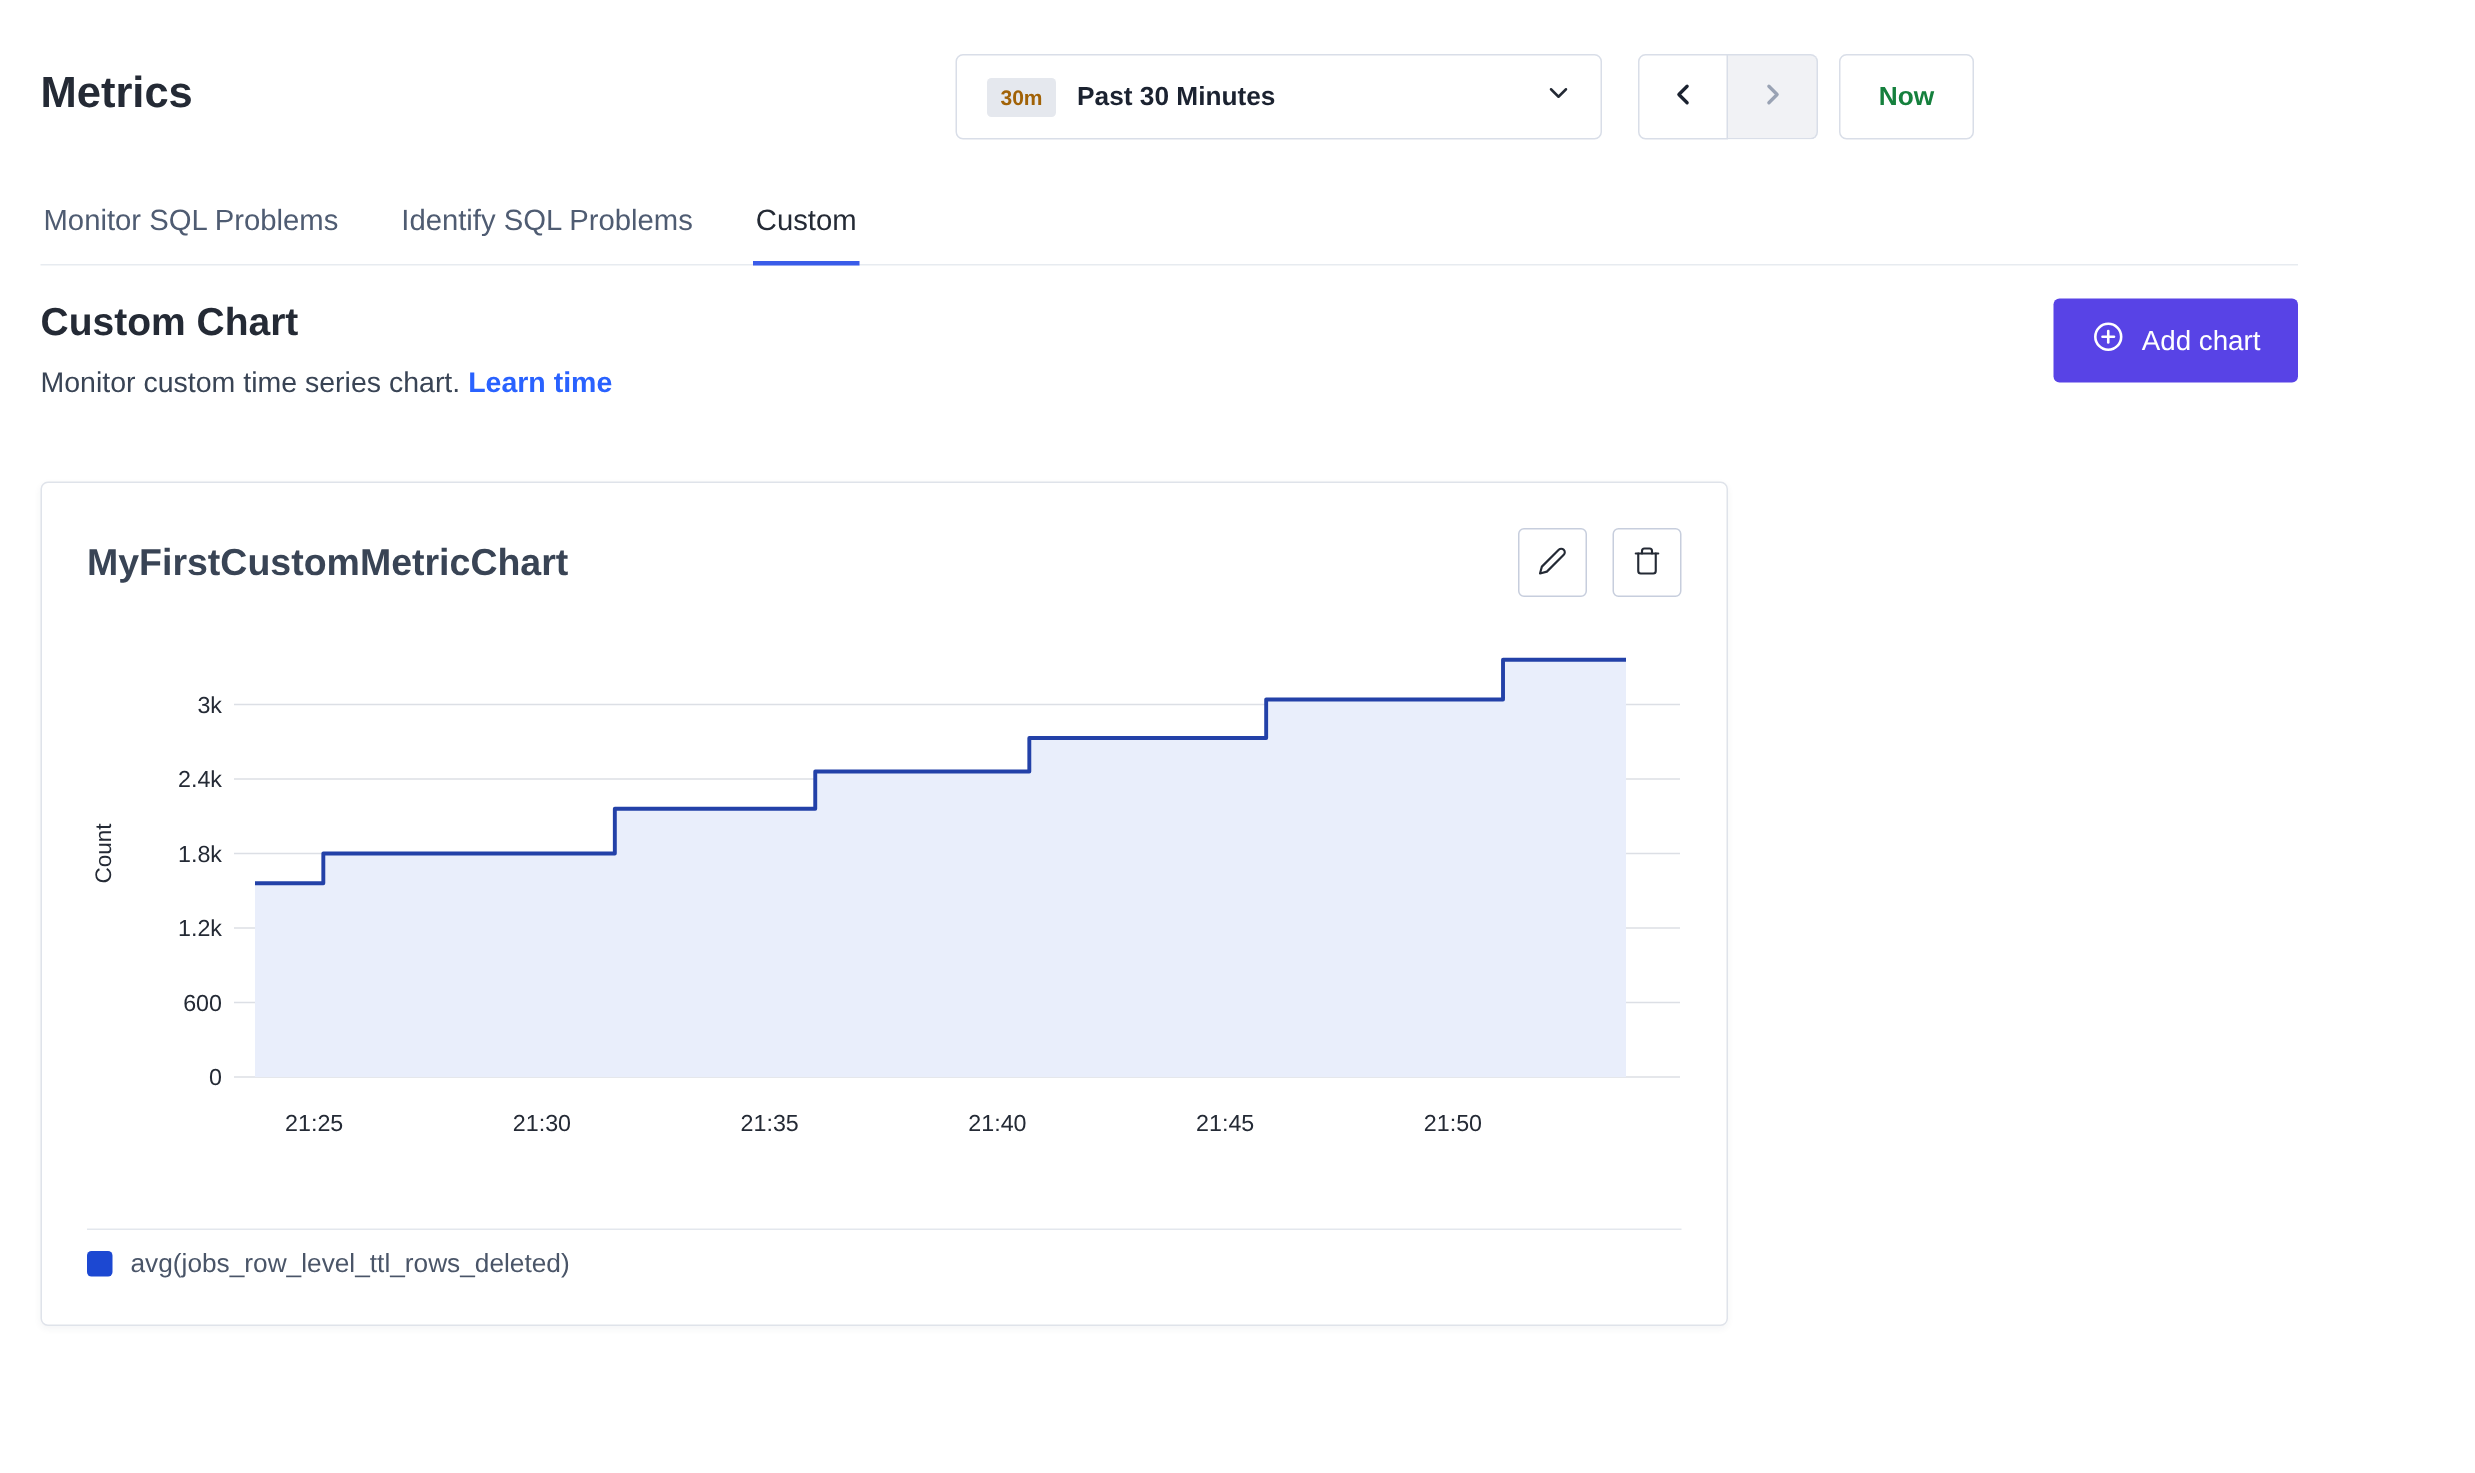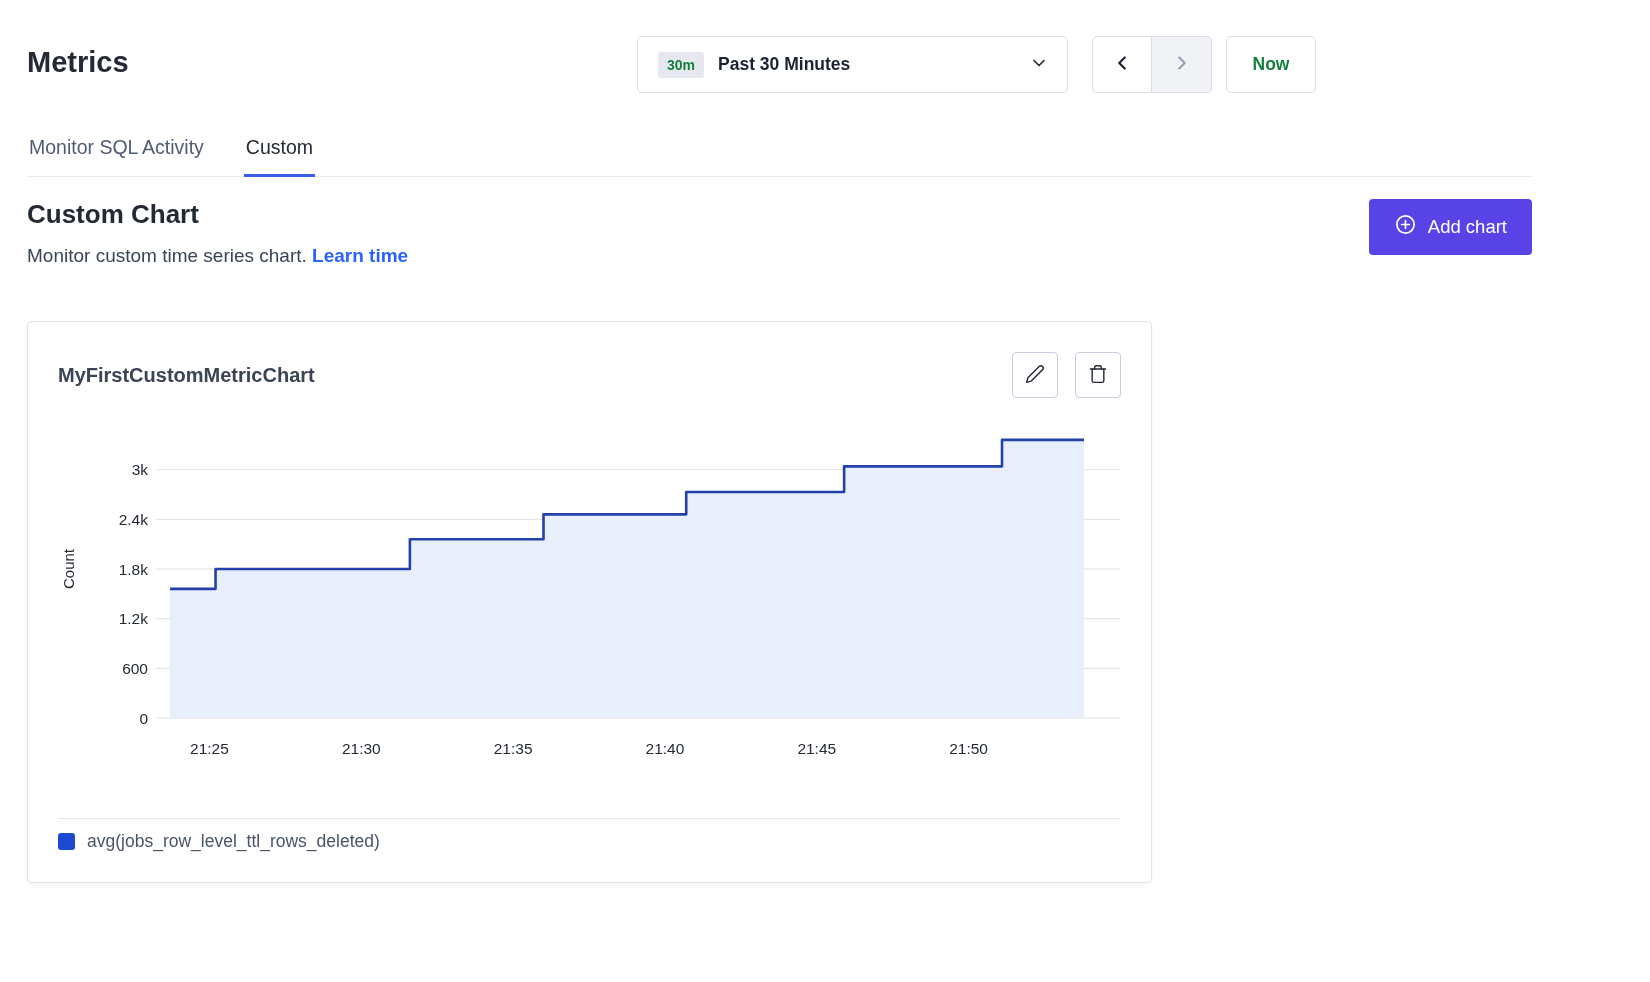--- a/index.html
+++ b/index.html
@@ -14,21 +14,21 @@
   
   .header { position: relative; height: 64px; }
   .page-title { font-size: 29px; font-weight: 700; color: var(--text-dark, #242a35); padding-top: 6px; }
   .time-controls { position: absolute; left: 610px; top: -4px; display: flex; align-items: center; }
   .range-dropdown {
     width: 431px; height: 57px; border: 1px solid var(--border-gray, #d9dee8);
     border-radius: 5px; display: flex; align-items: center; padding: 0 18px 0 20px;
     background: #fff; cursor: pointer;
   }
   .range-badge {
-    background: #e5e8ee; color: #15803d; font-size: 14px; font-weight: 700;
+    background: #e5e8ee; color: #a16207; font-size: 14px; font-weight: 700;
     padding: 5px 9px; border-radius: 3px;
   }
   .range-label { margin-left: 14px; font-size: 17.5px; font-weight: 600; color: #1b2230; text-align: center; }
   .range-dropdown .chev { margin-left: auto; color: #242a35; }
   .arrow-group { display: flex; margin-left: 24px; }
   .arrow-btn {
     width: 60px; height: 57px; background: #fff; border: 1px solid var(--border-gray, #d9dee8);
     display: flex; align-items: center; justify-content: center; cursor: pointer;
   }
   .arrow-btn.prev { border-radius: 5px 0 0 5px; color: #1b2230; }
@@ -61,21 +61,21 @@
     background: var(--accent-purple, #5843e6); color: #fff; border: none; border-radius: 4px;
     font-family: inherit; font-size: 18.5px; font-weight: 400; cursor: pointer;
   }
 
   
   .chart-card {
     margin-top: 54px; width: 1125px; border: 1px solid #dfe3ea; border-radius: 5px;
     background: #fff; box-shadow: 0 2px 5px rgba(40,50,70,0.05); padding: 30px 30px 30px 30px;
   }
   .card-head { display: flex; justify-content: space-between; align-items: center; }
-  .card-title { font-size: 20px; font-weight: 700; color: #394455; }
+  .card-title { font-size: 25px; font-weight: 700; color: #394455; }
   .card-actions { display: flex; gap: 17px; }
   .icon-btn {
     width: 46px; height: 46px; background: #fff; border: 1px solid #c7cedd; border-radius: 4px;
     display: flex; align-items: center; justify-content: center; color: #242a35; cursor: pointer;
   }
   .chart-area { margin-top: 14px; }
   .card-divider { height: 1px; background: #e3e7ed; margin-top: 24px; }
   .legend { margin-top: 12px; display: flex; align-items: center; justify-content: flex-start; gap: 12px; }
   .legend-swatch { width: 17px; height: 17px; border-radius: 3px; background: #1c48d2; }
   .legend-label { font-size: 17.5px; color: #4a5568; }
@@ -114,21 +114,22 @@
               </svg>
           </span>
         </button>
       </div>
 
       <button class="now-btn">Now</button>
     </div>
   </div>
 
   <nav class="tabs">
-    <button class="tab">Monitor SQL Activity</button>
+    <button class="tab">Monitor SQL Problems</button>
+    <button class="tab">Identify SQL Problems</button>
     <button class="tab active">Custom</button>
   </nav>
 
   <div class="section-head">
     <div>
       <h2 class="section-title">Custom Chart</h2>
       <p class="section-desc">
         <span>Monitor custom time series chart.</span>
         <a class="learn-more">Learn time</a>
       </p>

